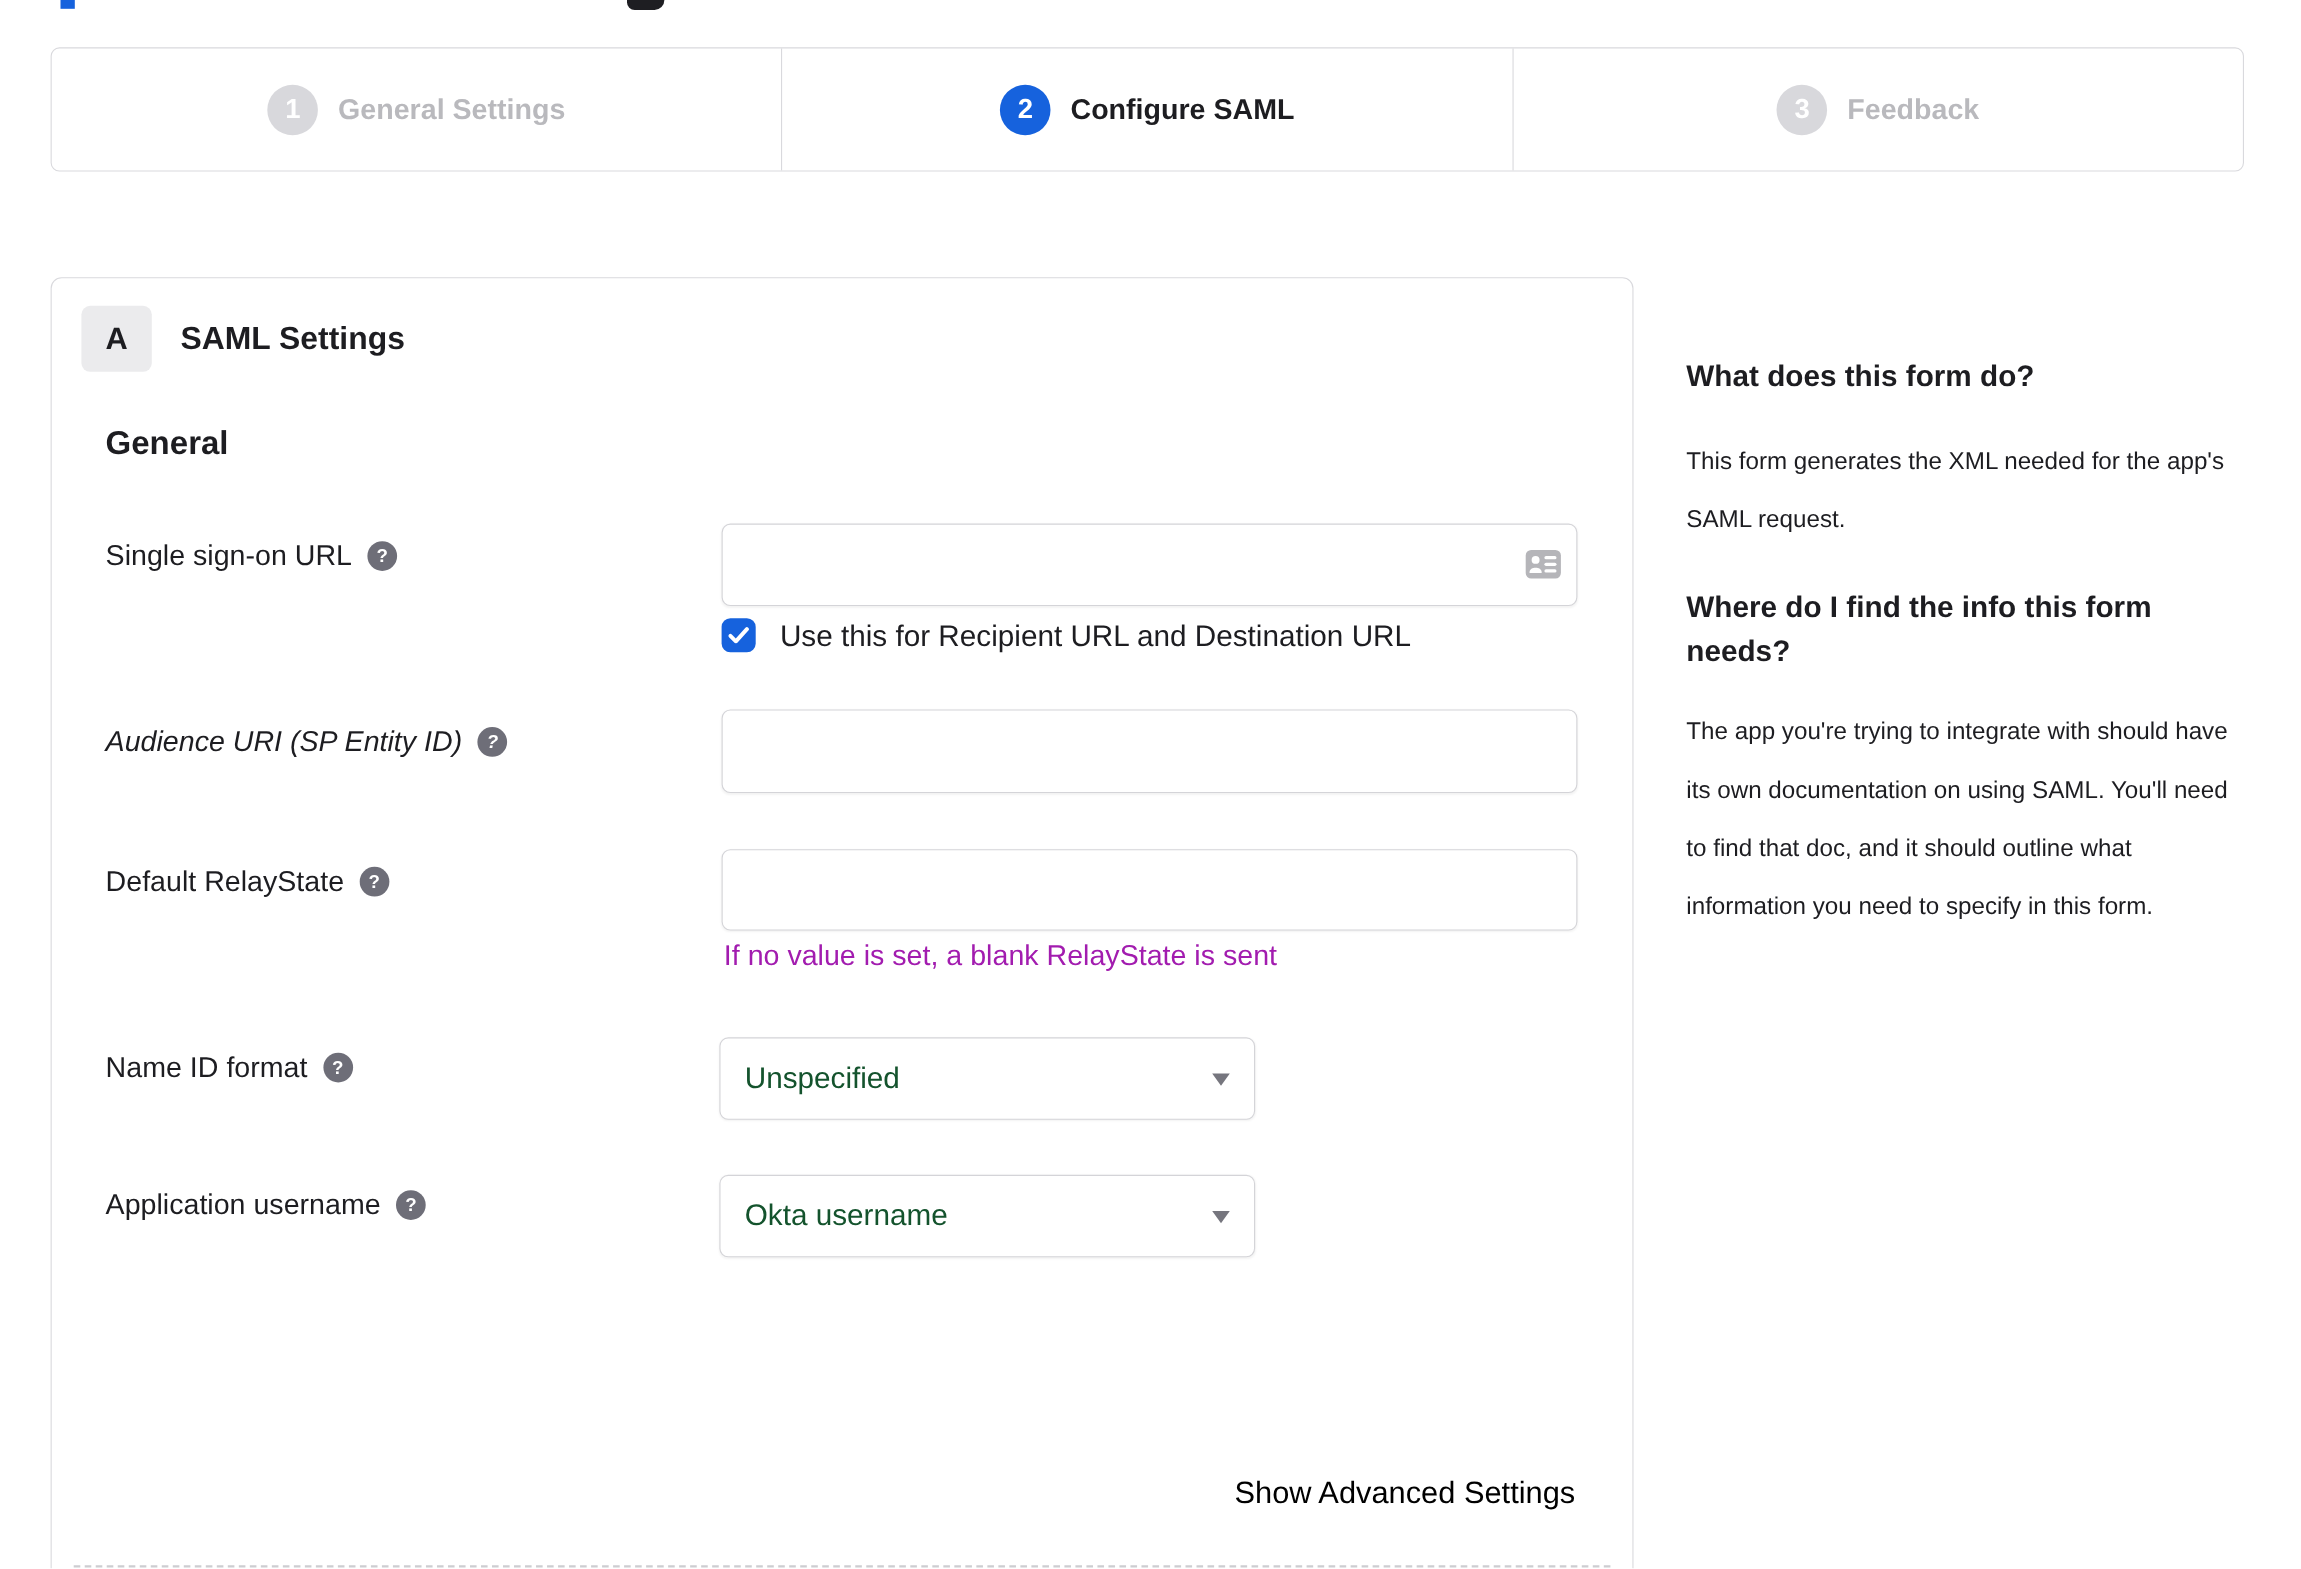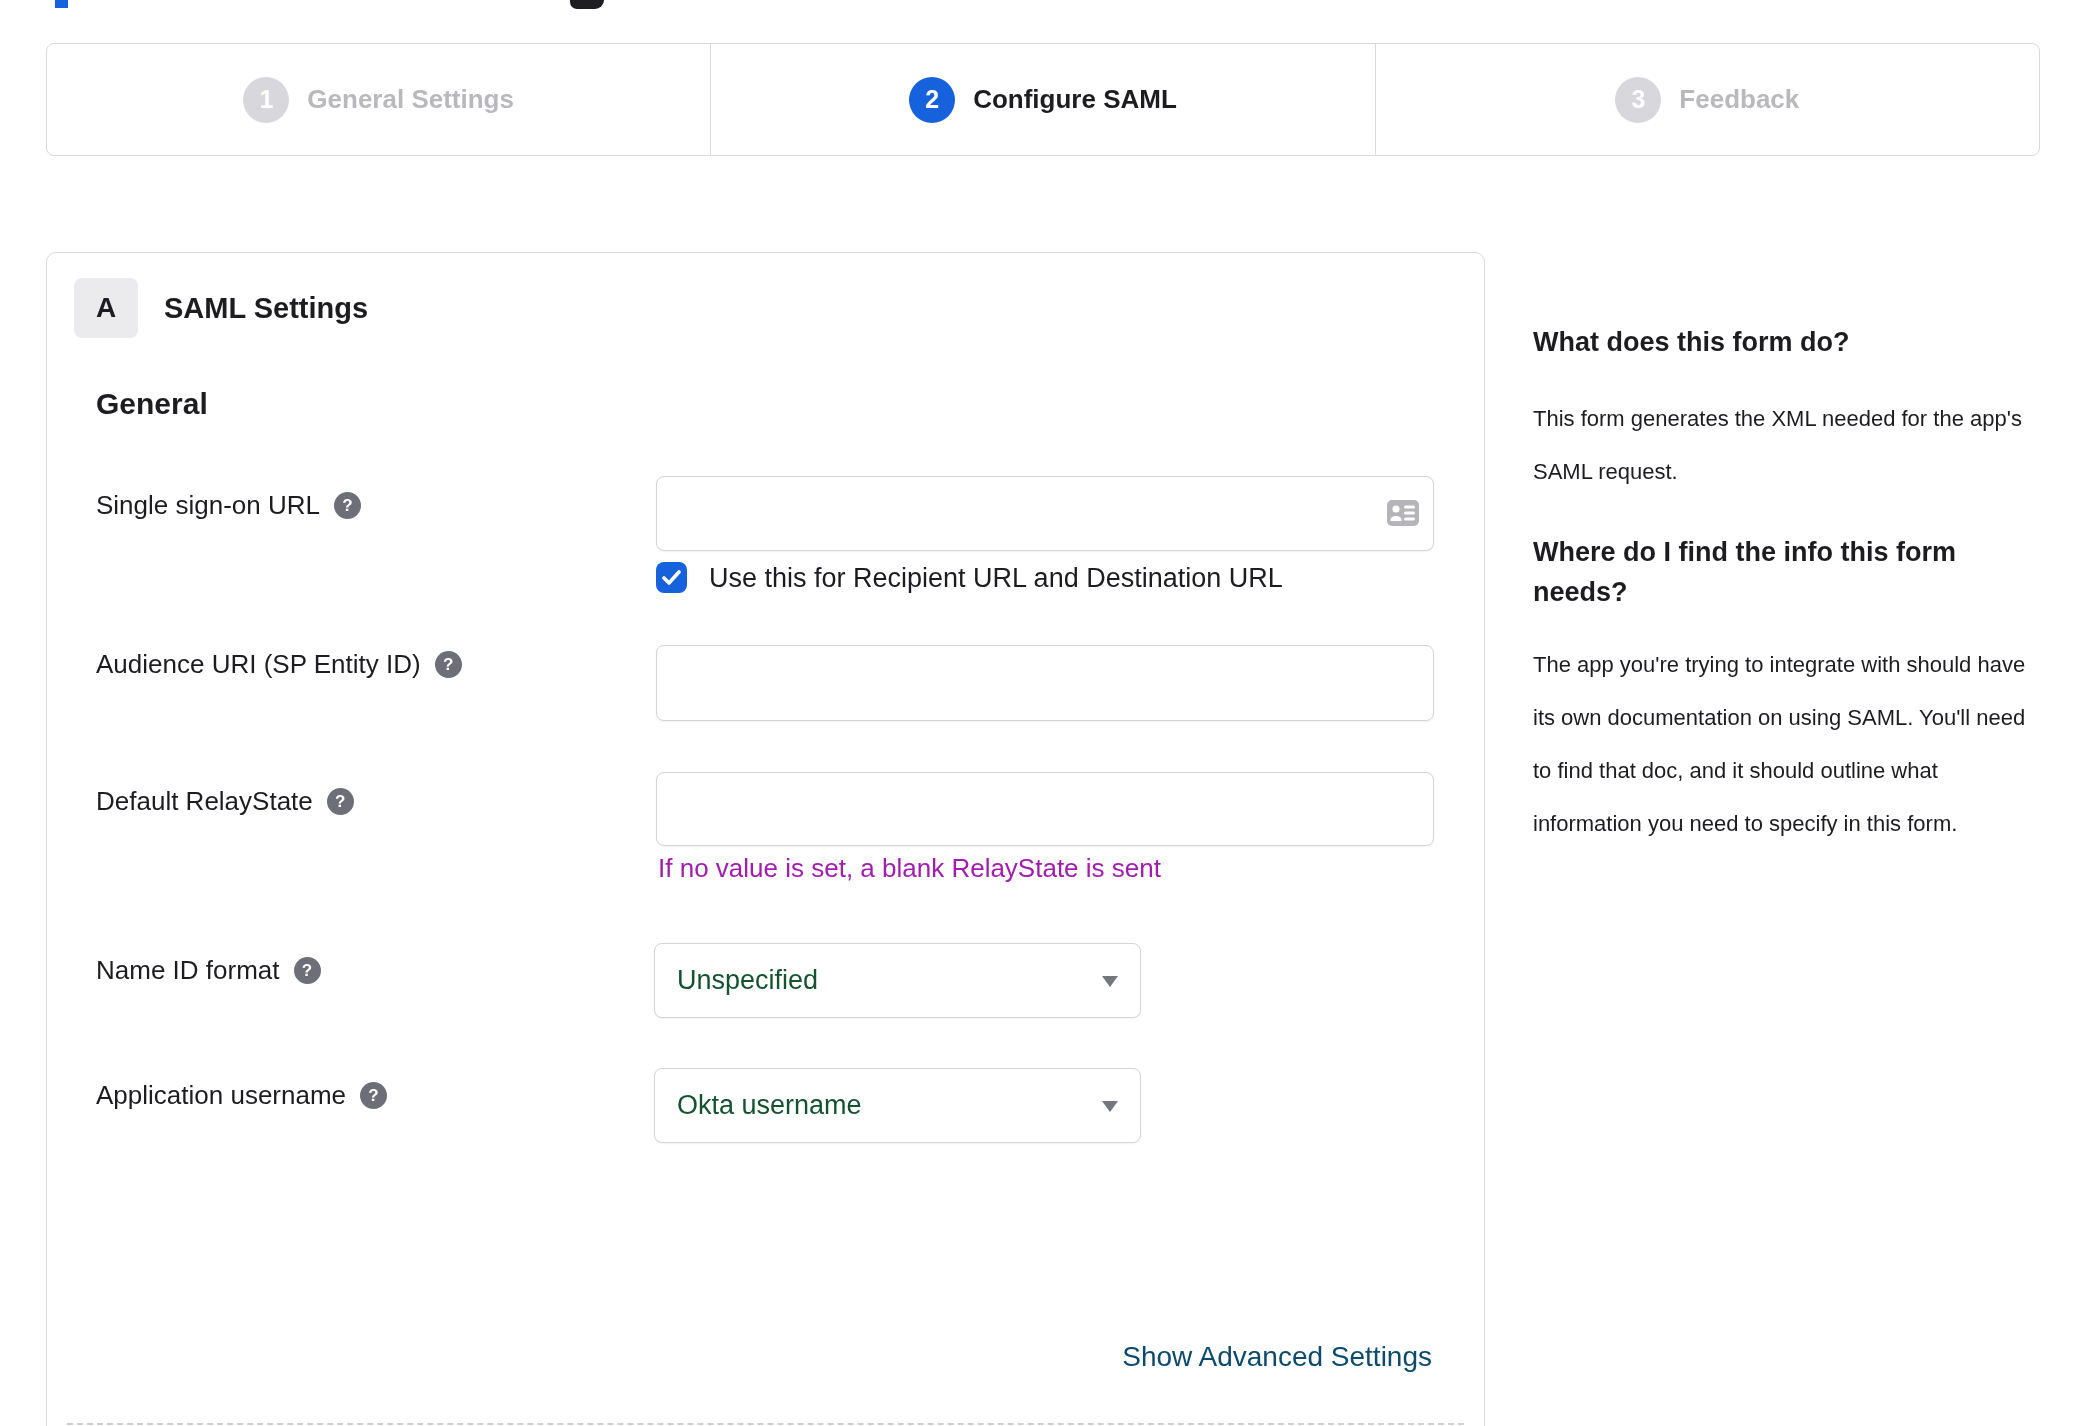--- a/index.html
+++ b/index.html
@@ -51,21 +51,21 @@
                 padding: 0 52px 0 22px; font-size: 27px; color: #14532d; cursor: pointer; }
   .caret { position: absolute; right: 22px; top: 50%; margin-top: -5px; width: 0; height: 0;
            border-left: 8px solid transparent; border-right: 8px solid transparent; border-top: 11px solid #76767e; }
 
   .checkbox { position: absolute; left: 609px; top: 0; width: 31px; height: 31px; background: #1662dd;
               border-radius: 8px; display: flex; align-items: center; justify-content: center; cursor: pointer; }
   .checkbox-label { position: absolute; left: 662px; top: 1px; font-size: 27px; color: #1d1d21; white-space: nowrap; cursor: pointer; }
 
   .helper-text { position: absolute; left: 611px; font-size: 26px; color: #a21caf; white-space: nowrap; }
 
-  .advanced-link { position: absolute; right: 52px; top: 1088px; font-size: 28px; color: #0c4a6e;
+  .advanced-link { position: absolute; right: 52px; top: 1088px; font-size: 28px; color: #000000;
                    text-decoration: none; cursor: pointer; text-align: center; }
   .dashed-divider { position: absolute; left: 20px; right: 20px; top: 1170px; border-top: 2px dashed #cdcdd1; }
 
   
   .help-panel { position: absolute; left: 1533px; top: 322px; width: 505px; }
   .help-panel h3 { font-size: 27px; font-weight: bold; line-height: 40px; color: #1d1d21; margin-bottom: 30px; }
   .help-panel p { font-size: 22px; line-height: 53px; color: #1d1d21; margin-bottom: 34px; }
   .help-panel h3.second { margin-bottom: 26px; }
 </style>
 </head>
@@ -118,21 +118,21 @@
     <div class="row" style="top:309px; height:31px;">
       <div class="checkbox" role="checkbox" aria-checked="true">
         <svg width="19" height="15" viewBox="0 0 19 15">
           <polyline points="2,8 7,13 17,2" fill="none" stroke="#ffffff" stroke-width="3.6" stroke-linecap="round" stroke-linejoin="round"></polyline>
         </svg>
       </div>
       <label class="checkbox-label">Use this for Recipient URL and Destination URL</label>
     </div>
 
     <div class="row" style="top:392px; height:76px;">
-      <div class="field-label" style="top:4px;">
+      <div class="field-label" style="top:14px;font-style:italic;">
         <span>Audience URI (SP Entity ID)</span>
         <span class="help-icon">?</span>
       </div>
       <input class="text-input" style="top: 0px; height: 76px;" type="text" value="">
     </div>
 
     <div class="row" style="top:519px; height:74px;">
       <div class="field-label" style="top:14px;">
         <span>Default RelayState</span>
         <span class="help-icon">?</span>

